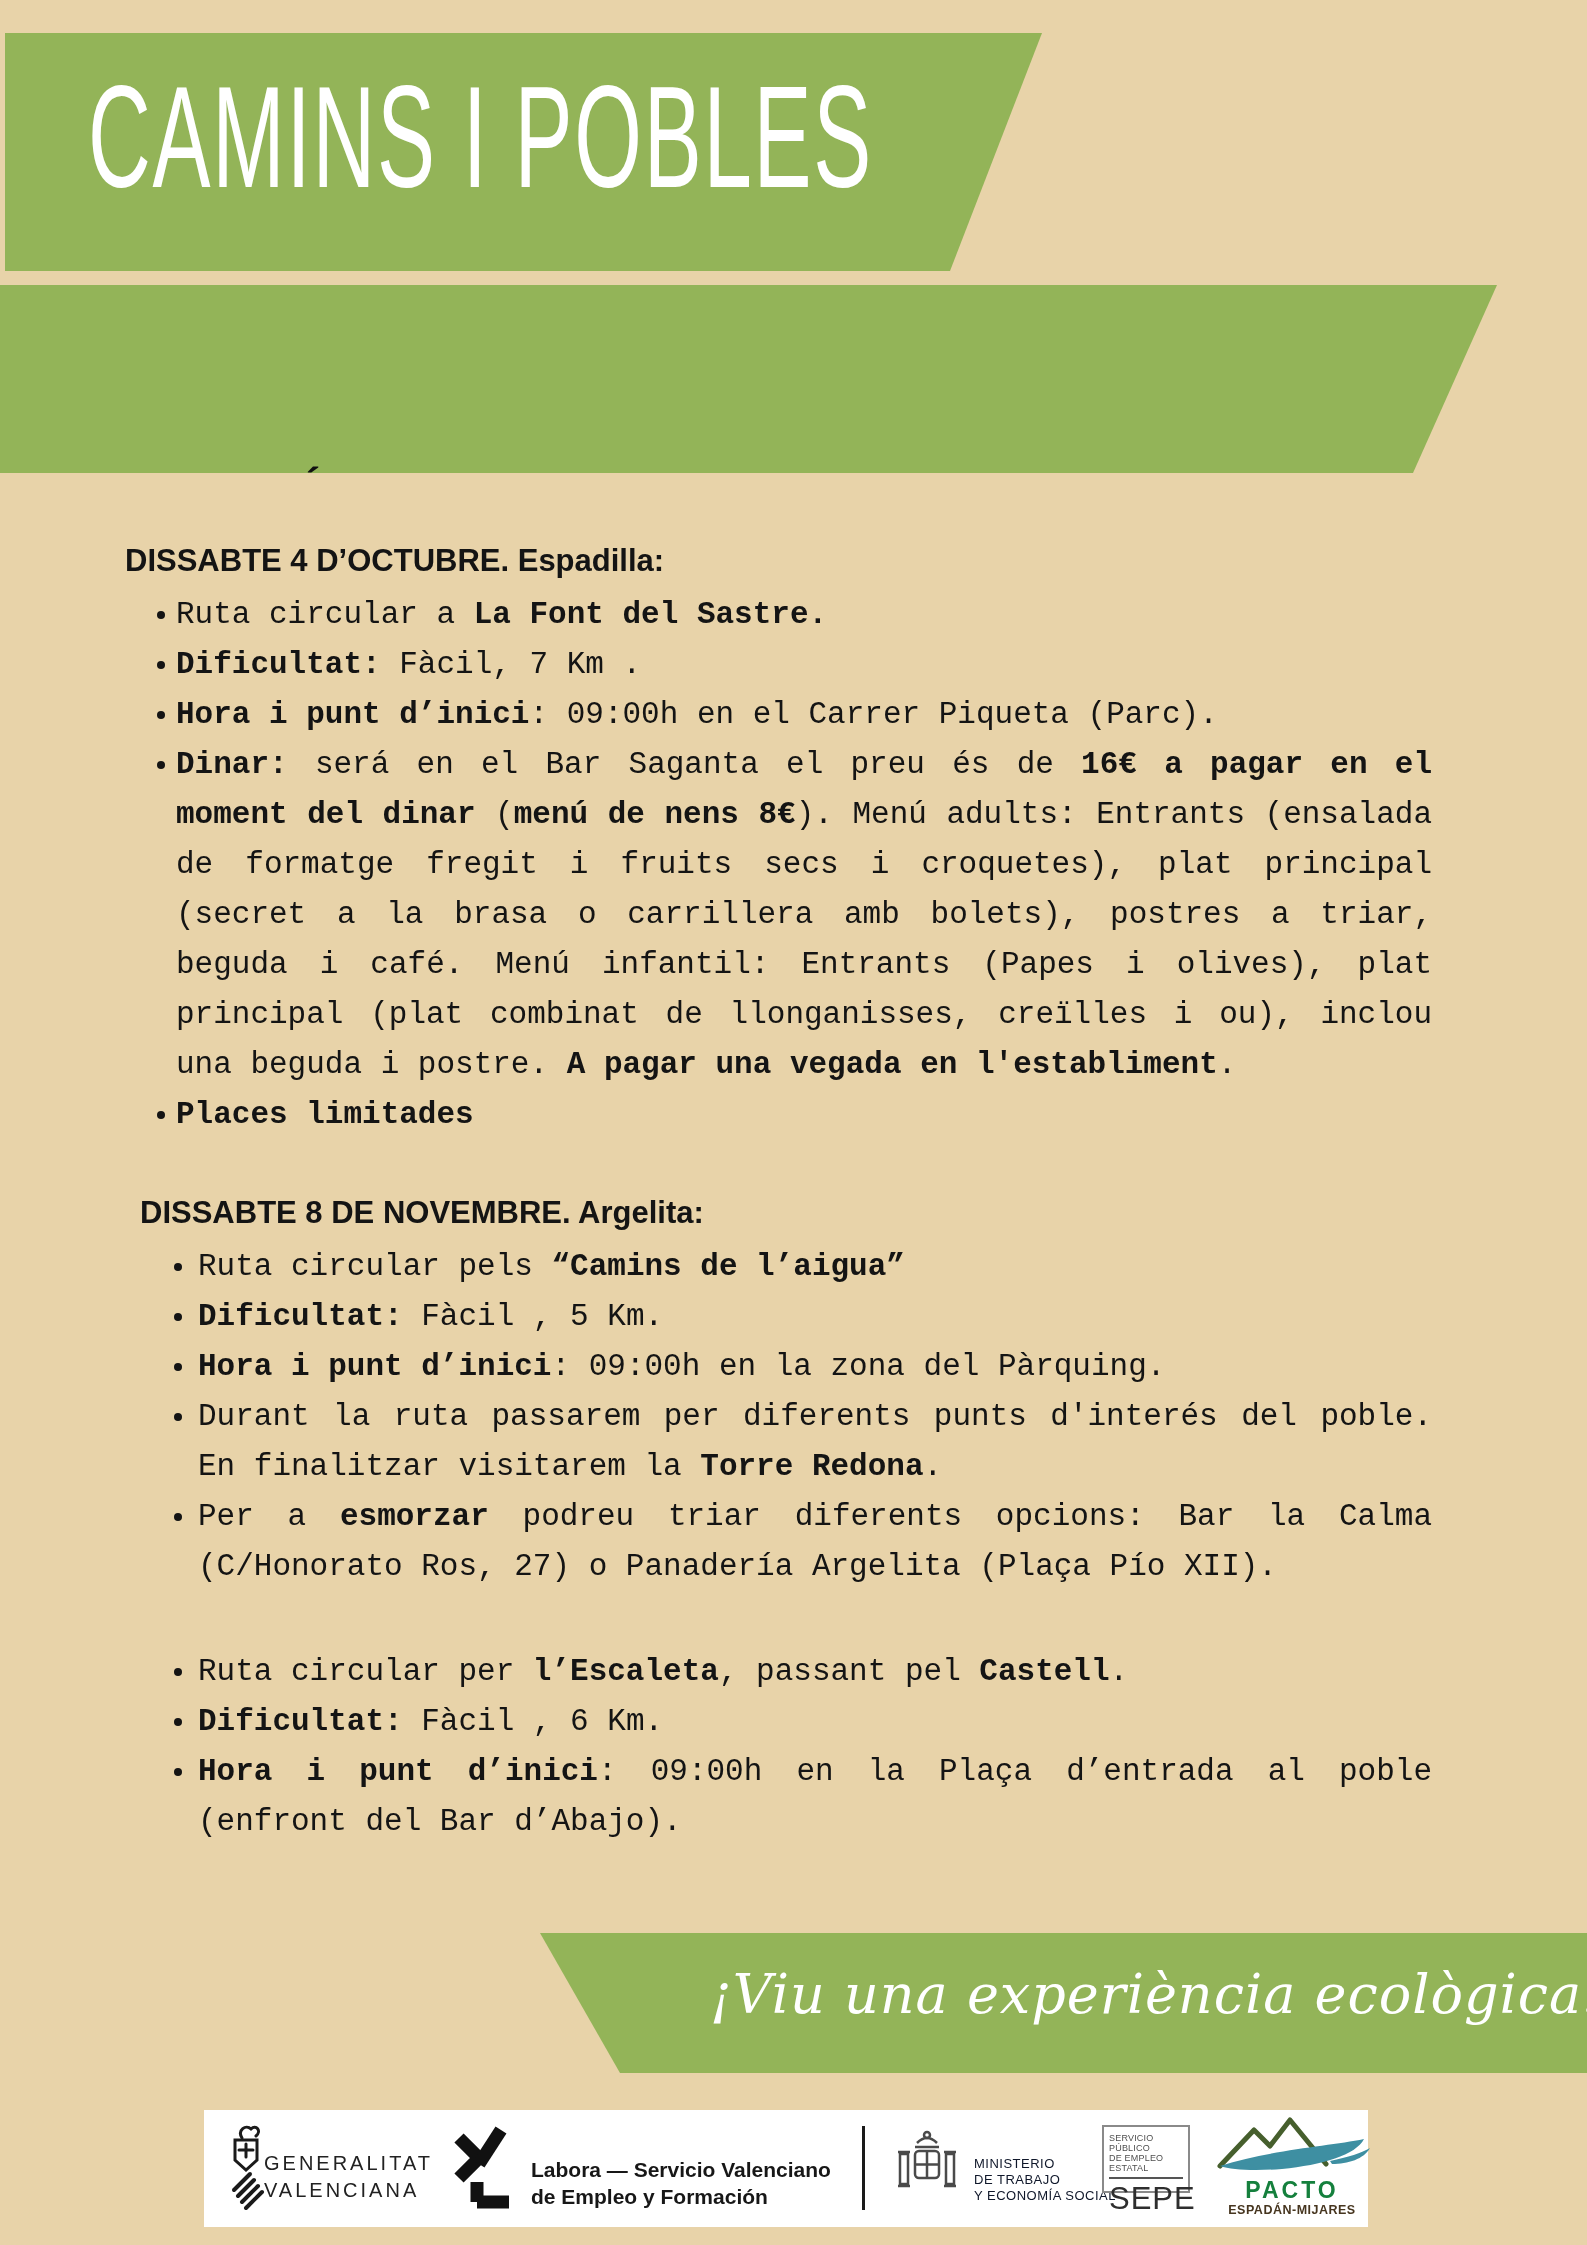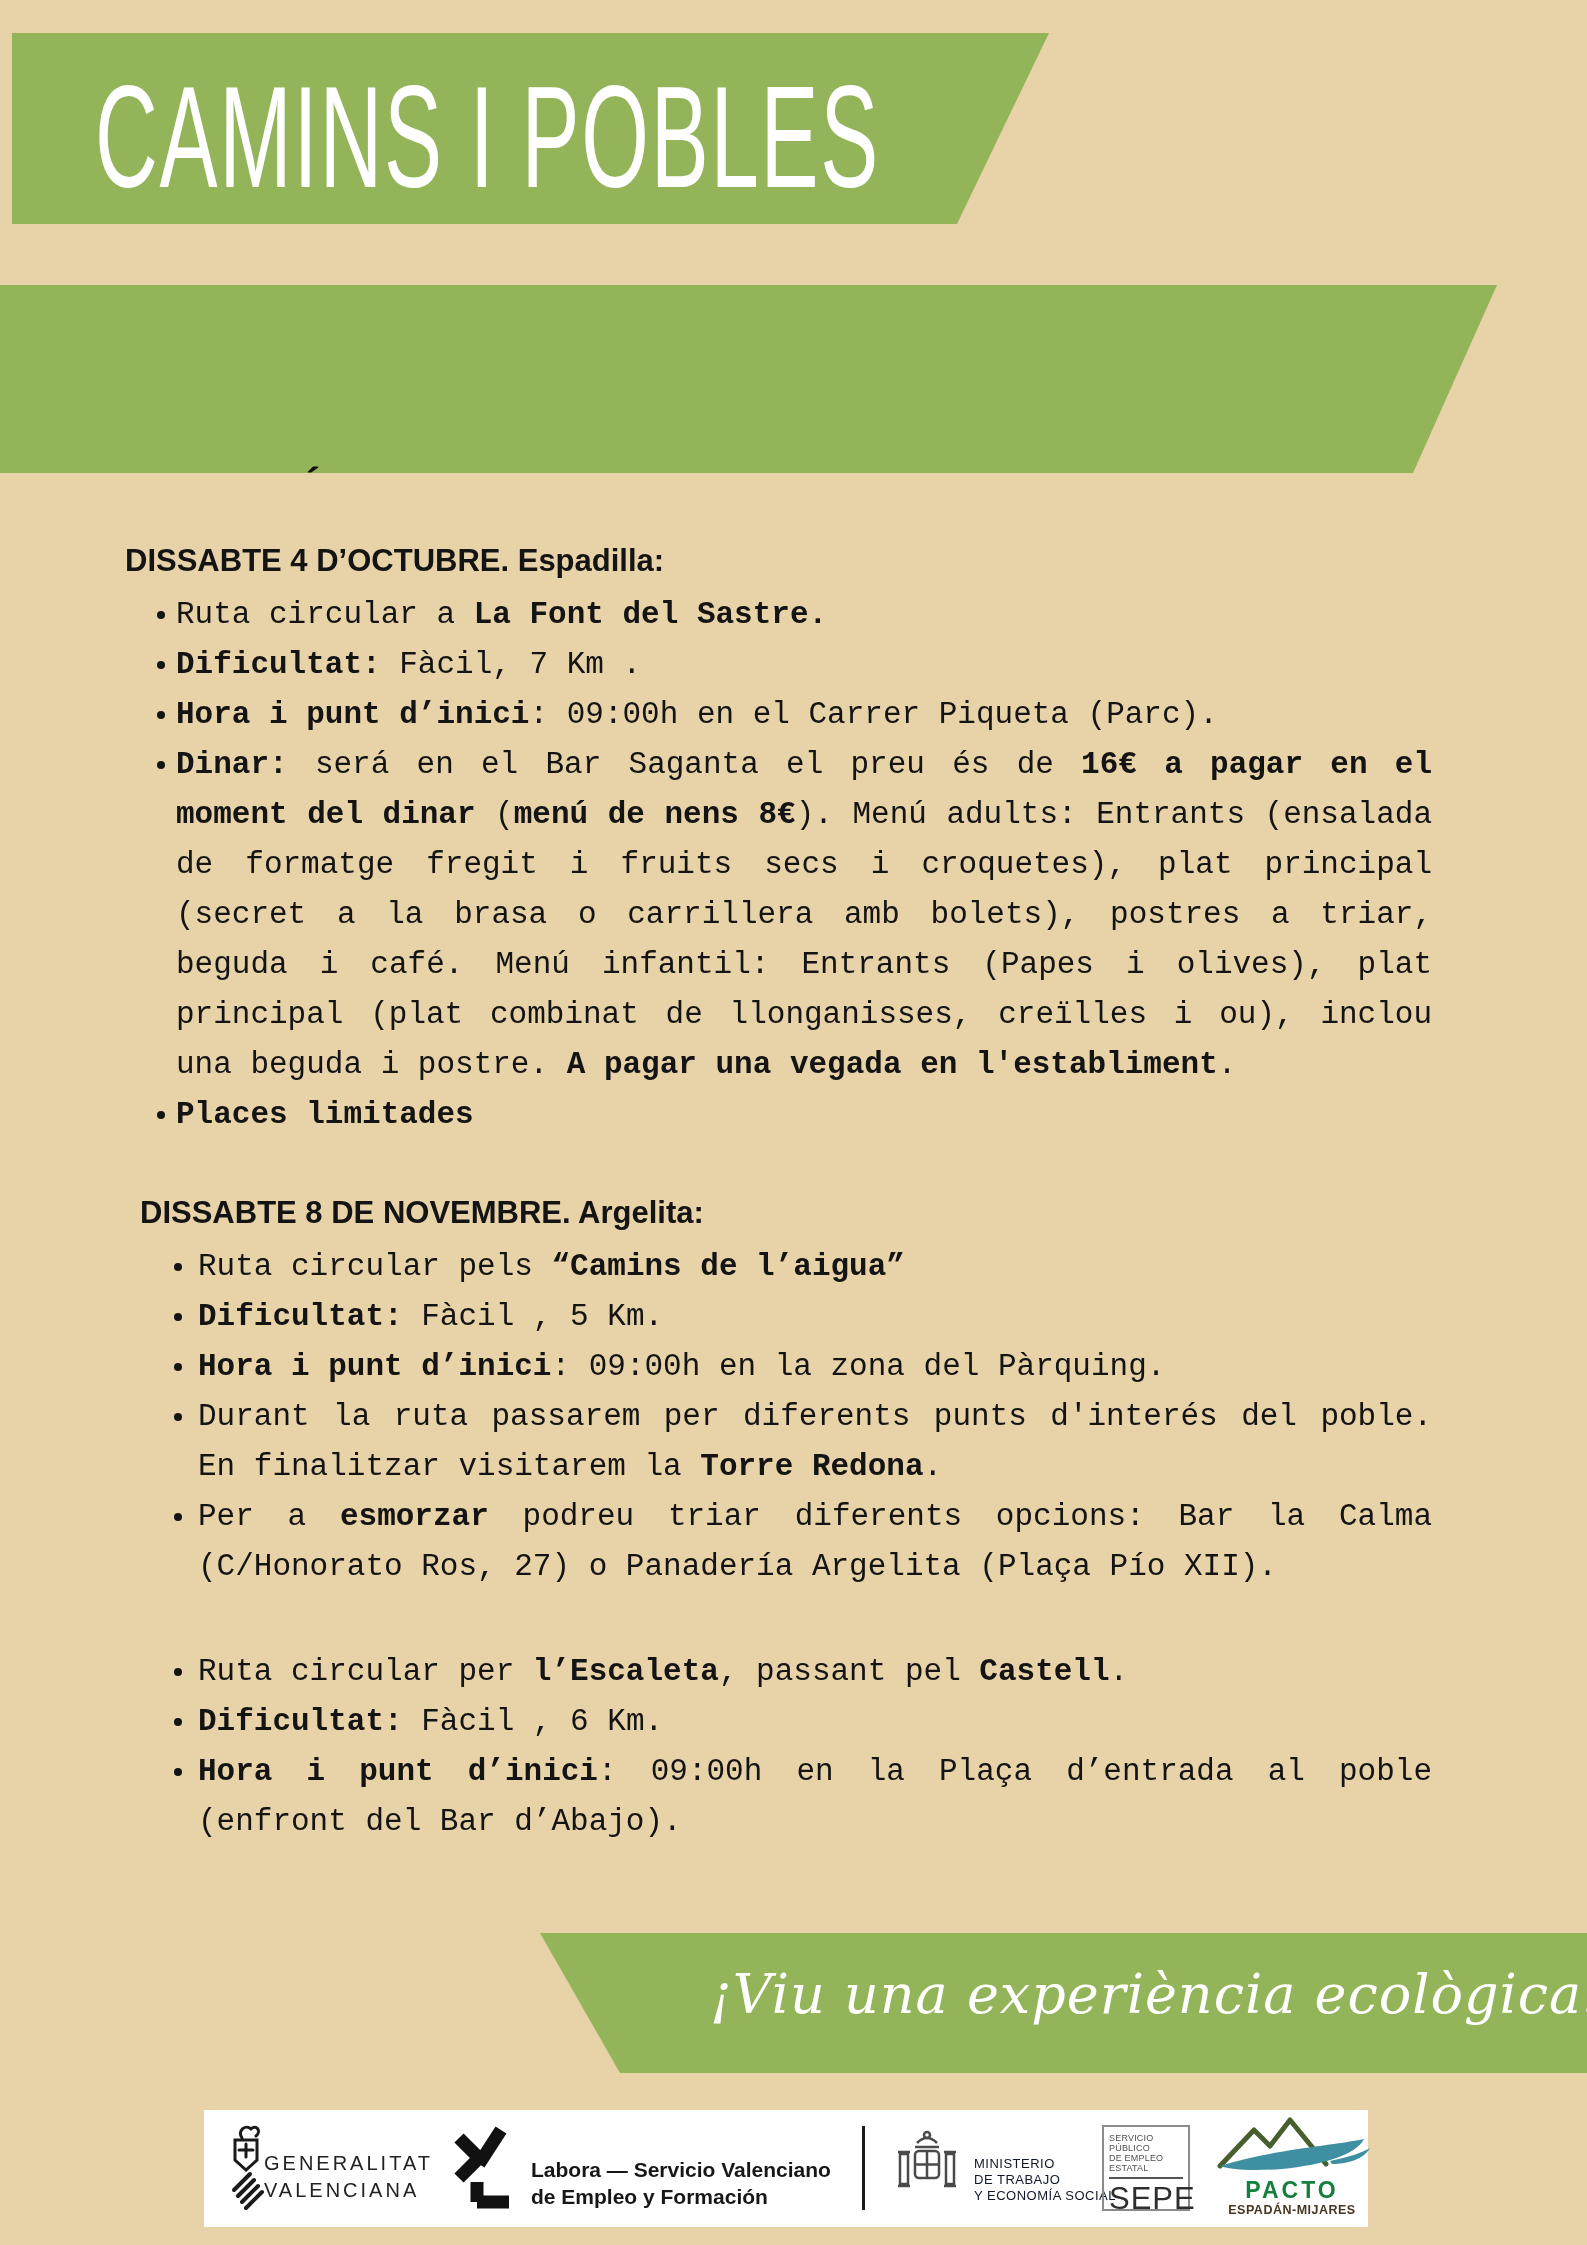--- a/index.html
+++ b/index.html
@@ -3,21 +3,21 @@
 <meta charset="utf-8">
 <style>
   html,body{margin:0;padding:0;background:#c9c9c9;}
   #page{
     position:relative;width:1587px;height:2245px;overflow:hidden;
     background:#e8d3a9;color:#141414;
     font-family:"Liberation Sans",sans-serif;
   }
   .band{position:absolute;background:#93b458;}
   
-  .band1{top:33px;left:12px;width:1037px;height:191px;
+  .band1{top:33px;left:5px;width:1037px;height:238px;
          clip-path:polygon(0 0,100% 0,calc(100% - 92px) 100%,0 100%);}
   .title{
     position:absolute;left:83px;top:22px;white-space:nowrap;
     color:#ffffff;font-size:150px;font-weight:400;letter-spacing:3px;
     transform:scale(0.58,0.96);transform-origin:left top;
   }
   
   .band2{top:285px;left:0;width:1497px;height:188px;
          clip-path:polygon(0 0,100% 0,calc(100% - 84px) 100%,0 100%);}
   .intro{position:absolute;left:57px;top:21px;font-size:42px;line-height:74px;
@@ -53,21 +53,21 @@
   .gen-icon{position:absolute;left:18px;top:12px;}
   .gen-text{position:absolute;left:60px;top:40px;font-size:20px;letter-spacing:3px;
             color:#222;line-height:27px;}
   .labora-icon{position:absolute;left:247px;top:16px;}
   .labora-text{position:absolute;left:327px;top:46px;font-size:21px;font-weight:bold;
                color:#171717;line-height:27px;}
   .divider{position:absolute;left:658px;top:16px;width:3px;height:84px;background:#1a1a1a;}
   .min-icon{position:absolute;left:690px;top:16px;}
   .min-text{position:absolute;left:770px;top:46px;font-size:13px;color:#0f172a;
             line-height:16px;letter-spacing:0.5px;}
-  .sepe-box{position:absolute;left:898px;top:15px;width:88px;height:86px;
+  .sepe-box{position:absolute;left:898px;top:15px;width:88px;height:68px;
             border:2px solid #8a8a8a;padding:6px 5px 0 5px;}
   .sepe-small{font-size:9px;color:#4f4f4f;line-height:10px;letter-spacing:0.2px;}
   .sepe-rule{height:2px;background:#555;margin:4px 0 2px 0;}
   .sepe-big{font-size:31px;color:#2e2e2e;letter-spacing:1px;}
   .pacto{position:absolute;left:1000px;top:6px;width:176px;text-align:center;}
   .pacto-icon{display:block;margin:0 auto;}
   .pacto-name{font-size:23px;font-weight:bold;color:#15803d;letter-spacing:3px;line-height:24px;}
   .pacto-sub{font-size:12.5px;font-weight:bold;color:#46351f;letter-spacing:0.5px;line-height:16px;}
 </style>
 </head>

